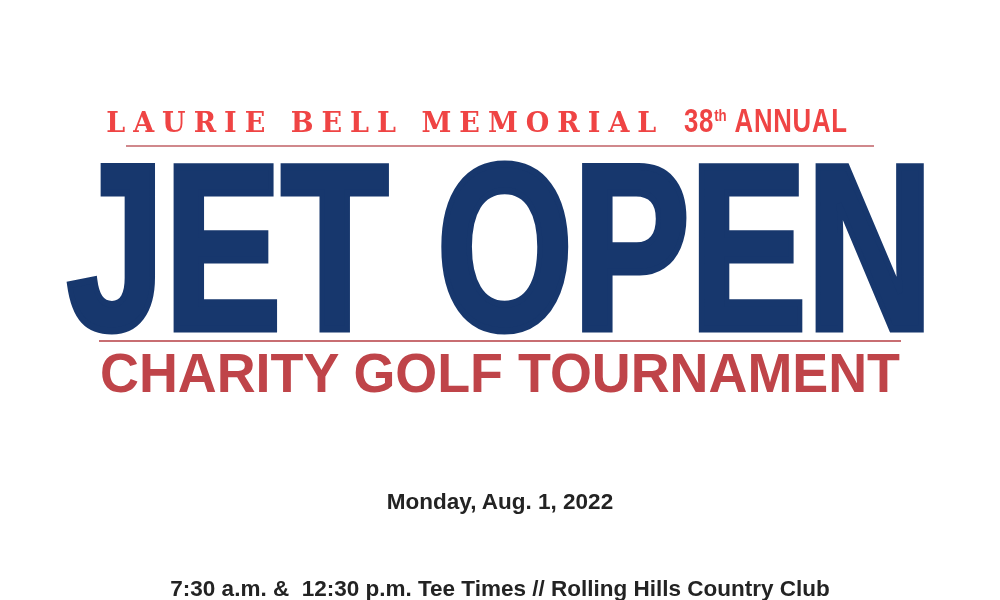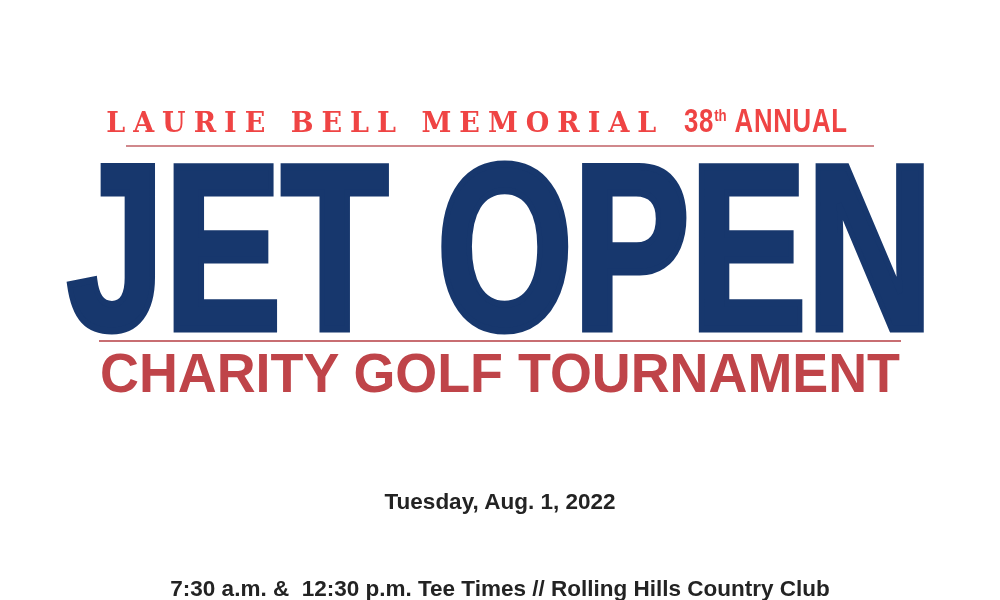--- a/index.html
+++ b/index.html
@@ -117,18 +117,18 @@
     <text x="440" y="176" text-anchor="middle" textLength="866" lengthAdjust="spacingAndGlyphs">JET OPEN</text>
   </svg>
 
   <div class="rule-bottom"></div>
 
   <svg class="subtitle-svg" width="812" height="46" viewBox="0 0 812 46">
     <text x="406" y="42" text-anchor="middle" textLength="800" lengthAdjust="spacingAndGlyphs">CHARITY GOLF TOURNAMENT</text>
   </svg>
 
   <div class="details">
-    <div>Tuesday, Aug. 1, 2022</div>
+    <div>Monday, Aug. 1, 2022</div>
     <div>7:30 a.m. &amp;  12:30 p.m. Tee Times // Rolling Hills Country Club</div>
     
   </div>
 
 </div>
 
 </body></html>

